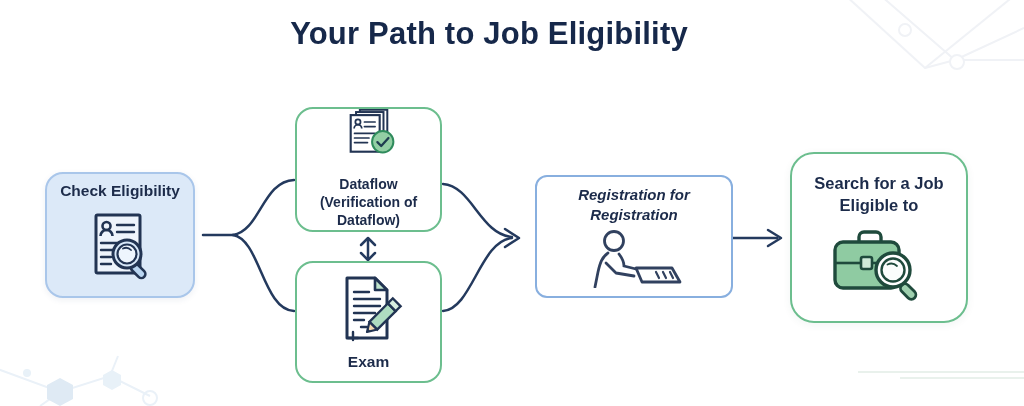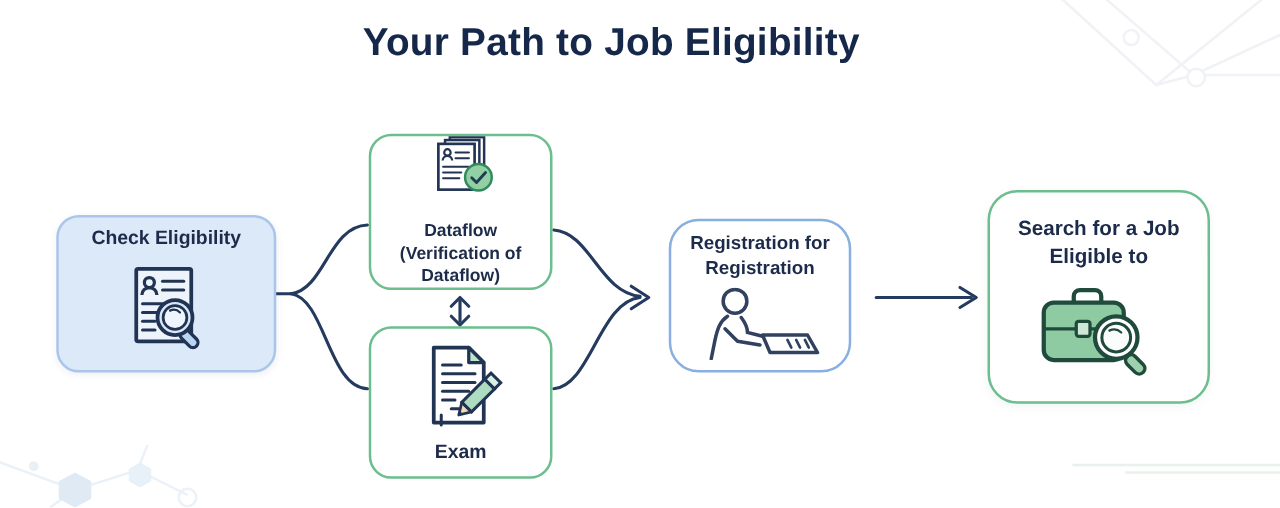--- a/index.html
+++ b/index.html
@@ -12,38 +12,38 @@
     position:absolute; top:16px; left:0; width:892px; text-align:center;
     font-size:31px; font-weight:700; color:#16284a; letter-spacing:0.2px;margin-left:43px;
   }
   .node {
     position:absolute; display:flex; flex-direction:column; align-items:center;
     justify-content:center; gap:8px; text-align:center; background:#ffffff;
   }
   .node .label { font-weight:700; color:#1c2b4a; line-height:1.28; }
   .node .label span { display:block; }
   .node-check {
-    left:45px; top:172px; width:176px; height:126px;
+    left:45px; top:172px; width:150px; height:126px;
     background:#dce9f8; border:2px solid #a9c6ea; border-radius:18px;
     box-shadow:0 2px 6px rgba(40,70,120,0.08);
   }
   .node-check .label { font-size:15.5px; }
   .node-dataflow {
     left:295px; top:107px; width:147px; height:125px;
     border:2px solid #6cbe8e; border-radius:18px; gap:20px;
   }
   .node-dataflow .label { font-size:14px; }
   .node-exam {
     left:295px; top:261px; width:147px; height:122px;
     border:2px solid #6cbe8e; border-radius:18px; gap:6px;
   }
   .node-exam .label { font-size:15.5px; }
   .node-registration {
-    left:535px; top:175px; width:146px; height:123px;
-    border:2px solid #88afdf; border-radius:24px; gap:6px;
+    left:535px; top:175px; width:198px; height:123px;
+    border:2px solid #88afdf; border-radius:12px; gap:6px;font-style:italic;
   }
   .node-registration .label { font-size:15px; }
   .node-final {
     left:790px; top:152px; width:178px; height:171px;
     border:2px solid #6cbe8e; border-radius:24px; gap:14px;
     box-shadow:0 2px 8px rgba(40,90,60,0.06);
   }
   .node-final .label { font-size:16.5px; }
   .icon { display:block; }
 </style>

